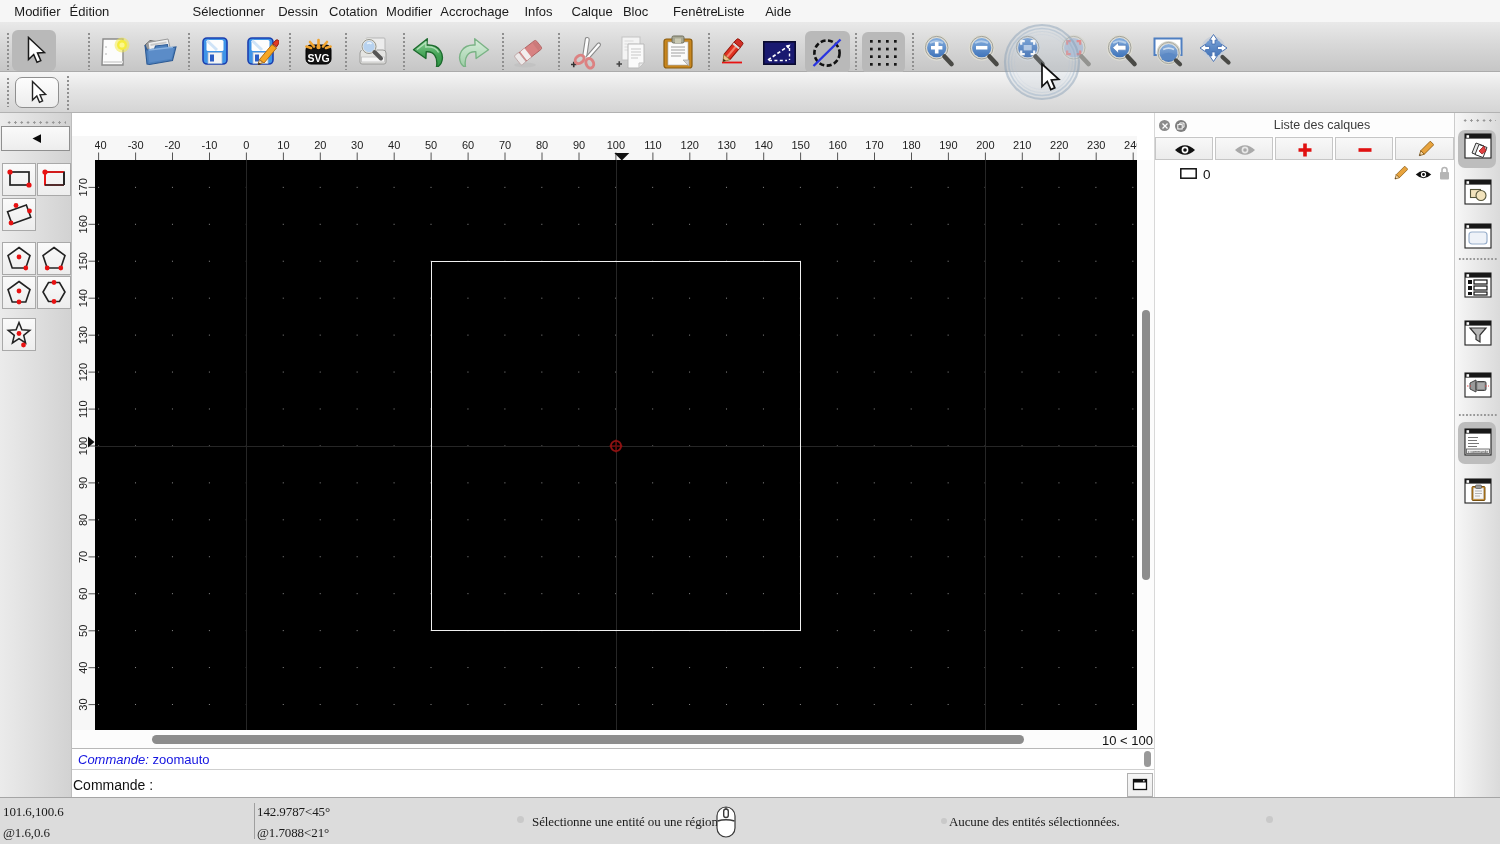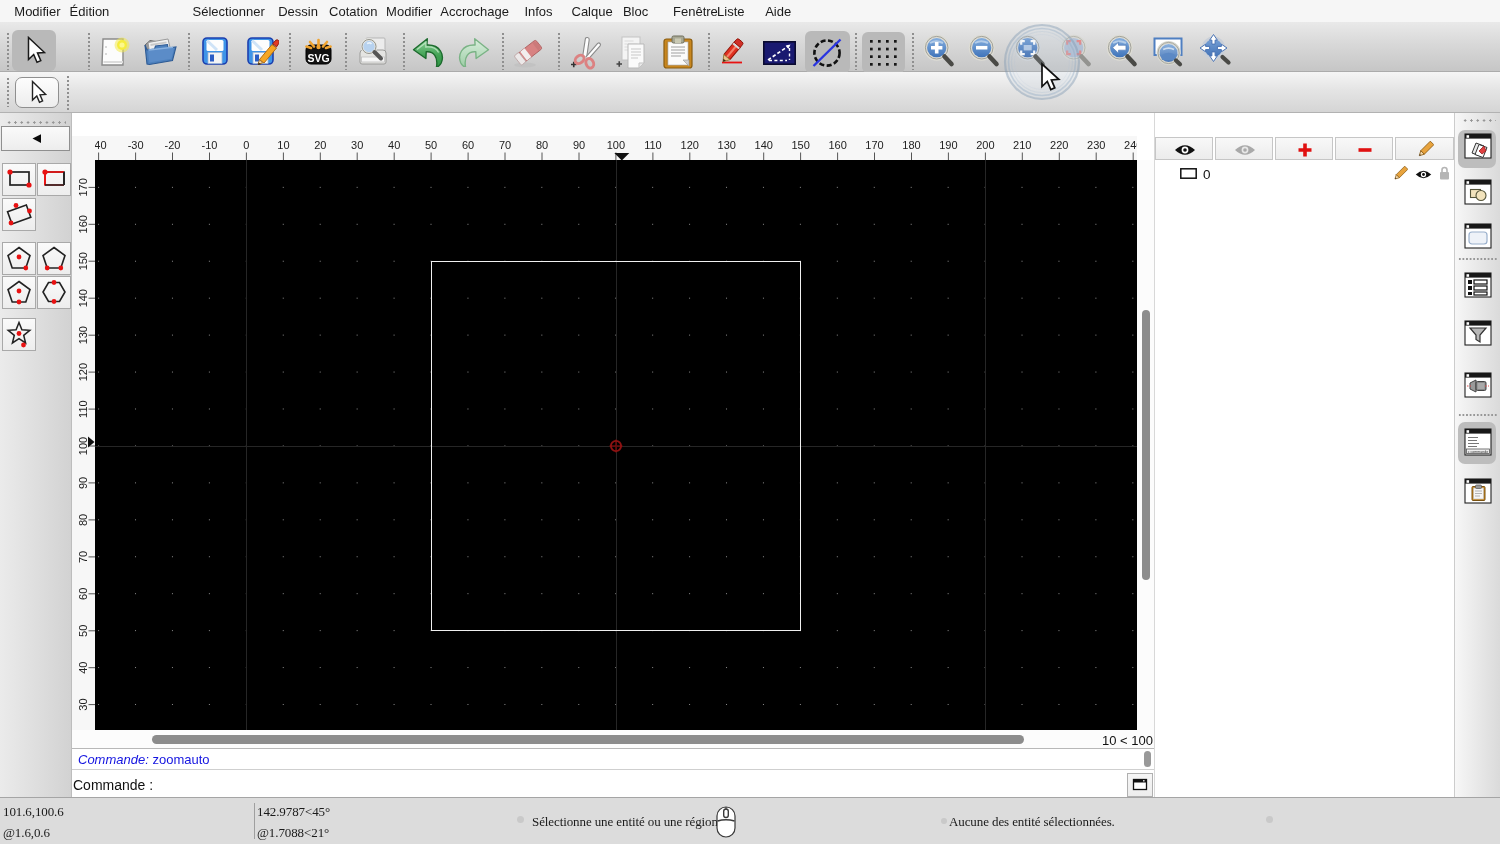--- a/index.html
+++ b/index.html
@@ -550,20 +550,32 @@
           <rect x="5.5" y="5.5" width="13" height="3" fill="#111"></rect>
           <rect x="15" y="6.2" width="1.6" height="1.2" fill="#fff"></rect>
         </svg>
  </div>
 </div>
 <div id="cmdhist">
  <span style="position:absolute;left:6px;top:3px;color:#1414e0"><i>Commande:</i> zoomauto</span>
  <div class="abs" style="left:1072px;top:2px;width:7px;height:16px;background:#999;border-radius:3.5px 3.5px 3.5px 3.5px"></div>
 </div>
 <div id="rpanel">
+ <div id="rptitle">
+  <div class="abs" style="left:4px;top:7px;width:11px;height:11px;border-radius:50%;background:#8b8b8b"></div>
+  <svg class="abs" style="left:6.5px;top:9.5px" width="6" height="6" viewBox="0 0 6 6">
+          <path d="M0.5,0.5 L5.5,5.5 M5.5,0.5 L0.5,5.5" stroke="#fff" stroke-width="1.3"></path>
+        </svg>
+  <div class="abs" style="left:19.5px;top:6.5px;width:12px;height:12px;border-radius:50%;background:#7e7e7e"></div>
+  <svg class="abs" style="left:22px;top:9px" width="8" height="8" viewBox="0 0 8 8">
+          <rect x="0.8" y="2.6" width="4.4" height="4.4" fill="none" stroke="#fff" stroke-width="1"></rect>
+          <path d="M2.8,2.4 v-1.4 h4.2 v4.2 h-1.4" fill="none" stroke="#fff" stroke-width="1"></path>
+        </svg>
+  <div class="abs" style="left:35px;top:4.5px;width:264px;text-align:center;font-size:12.5px;color:#3c3c3c">Liste des calques</div>
+ </div>
  <div class="rhbtn" style="left:0px">
   <svg class="abs" style="left:18px;top:4.5px" width="22" height="14" viewBox="0 0 22 14">
           <path d="M1,7 Q11,-2.5 21,7 Q11,16.5 1,7 Z" fill="#111"></path>
           <circle cx="11" cy="7" r="3.4" fill="#fff"></circle>
           <circle cx="11" cy="7" r="1.8" fill="#111"></circle>
         </svg>
  </div>
  <div class="rhbtn" style="left:59.5px">
   <svg class="abs" style="left:18px;top:4.5px" width="22" height="14" viewBox="0 0 22 14">
           <path d="M1,7 Q11,-2.5 21,7 Q11,16.5 1,7 Z" fill="#a9a9a9"></path>
@@ -706,21 +718,21 @@
  <span class="abs" style="left:257px;top:27px">@1.7088&lt;21°</span>
  <div class="led" style="left:517px;top:18px;width:7px;height:7px"></div>
  <span class="abs" style="left:532px;top:16px">Sélectionne une entité ou une région</span>
  <svg class="abs" style="left:716px;top:8px" width="20" height="32" viewBox="0 0 20 32">
   <rect x="1" y="1" width="18" height="30" rx="9" fill="#fff" stroke="#3a3a3a" stroke-width="1.2"></rect>
   <path d="M1.5,15 q8.5,-2.5 17,0" stroke="#3a3a3a" stroke-width="1.6" fill="none"></path>
   <rect x="7.7" y="3" width="4.6" height="8.5" rx="2.3" fill="#fff" stroke="#3a3a3a" stroke-width="1.4"></rect>
   <path d="M10,1 v2.5" stroke="#3a3a3a" stroke-width="1.2"></path>
  </svg>
  <div class="led" style="left:941px;top:20px;width:6px;height:6px"></div>
- <span class="abs" style="left:949px;top:16px">Aucune des entité sélectionnées.</span>
+ <span class="abs" style="left:949px;top:16px">Aucune des entités sélectionnées.</span>
  <div class="led" style="left:1266px;top:18px;width:7px;height:7px"></div>
 </div>
 <div id="overlay">
  <svg class="abs" style="left:1001px;top:21px" width="82" height="82" viewBox="0 0 82 82">
   <circle cx="41" cy="41" r="36" fill="rgba(190,205,220,0.18)"></circle>
   <circle cx="41" cy="41" r="37" fill="none" stroke="rgba(130,155,180,0.45)" stroke-width="2.2"></circle>
   <circle cx="41" cy="41" r="33.5" fill="none" stroke="rgba(145,170,195,0.4)" stroke-width="1.6"></circle>
   <circle cx="41" cy="41" r="30.5" fill="none" stroke="rgba(160,180,205,0.22)" stroke-width="1.2"></circle>
   <circle cx="41" cy="41" r="27.5" fill="none" stroke="rgba(175,195,215,0.16)" stroke-width="1"></circle>
  </svg>

